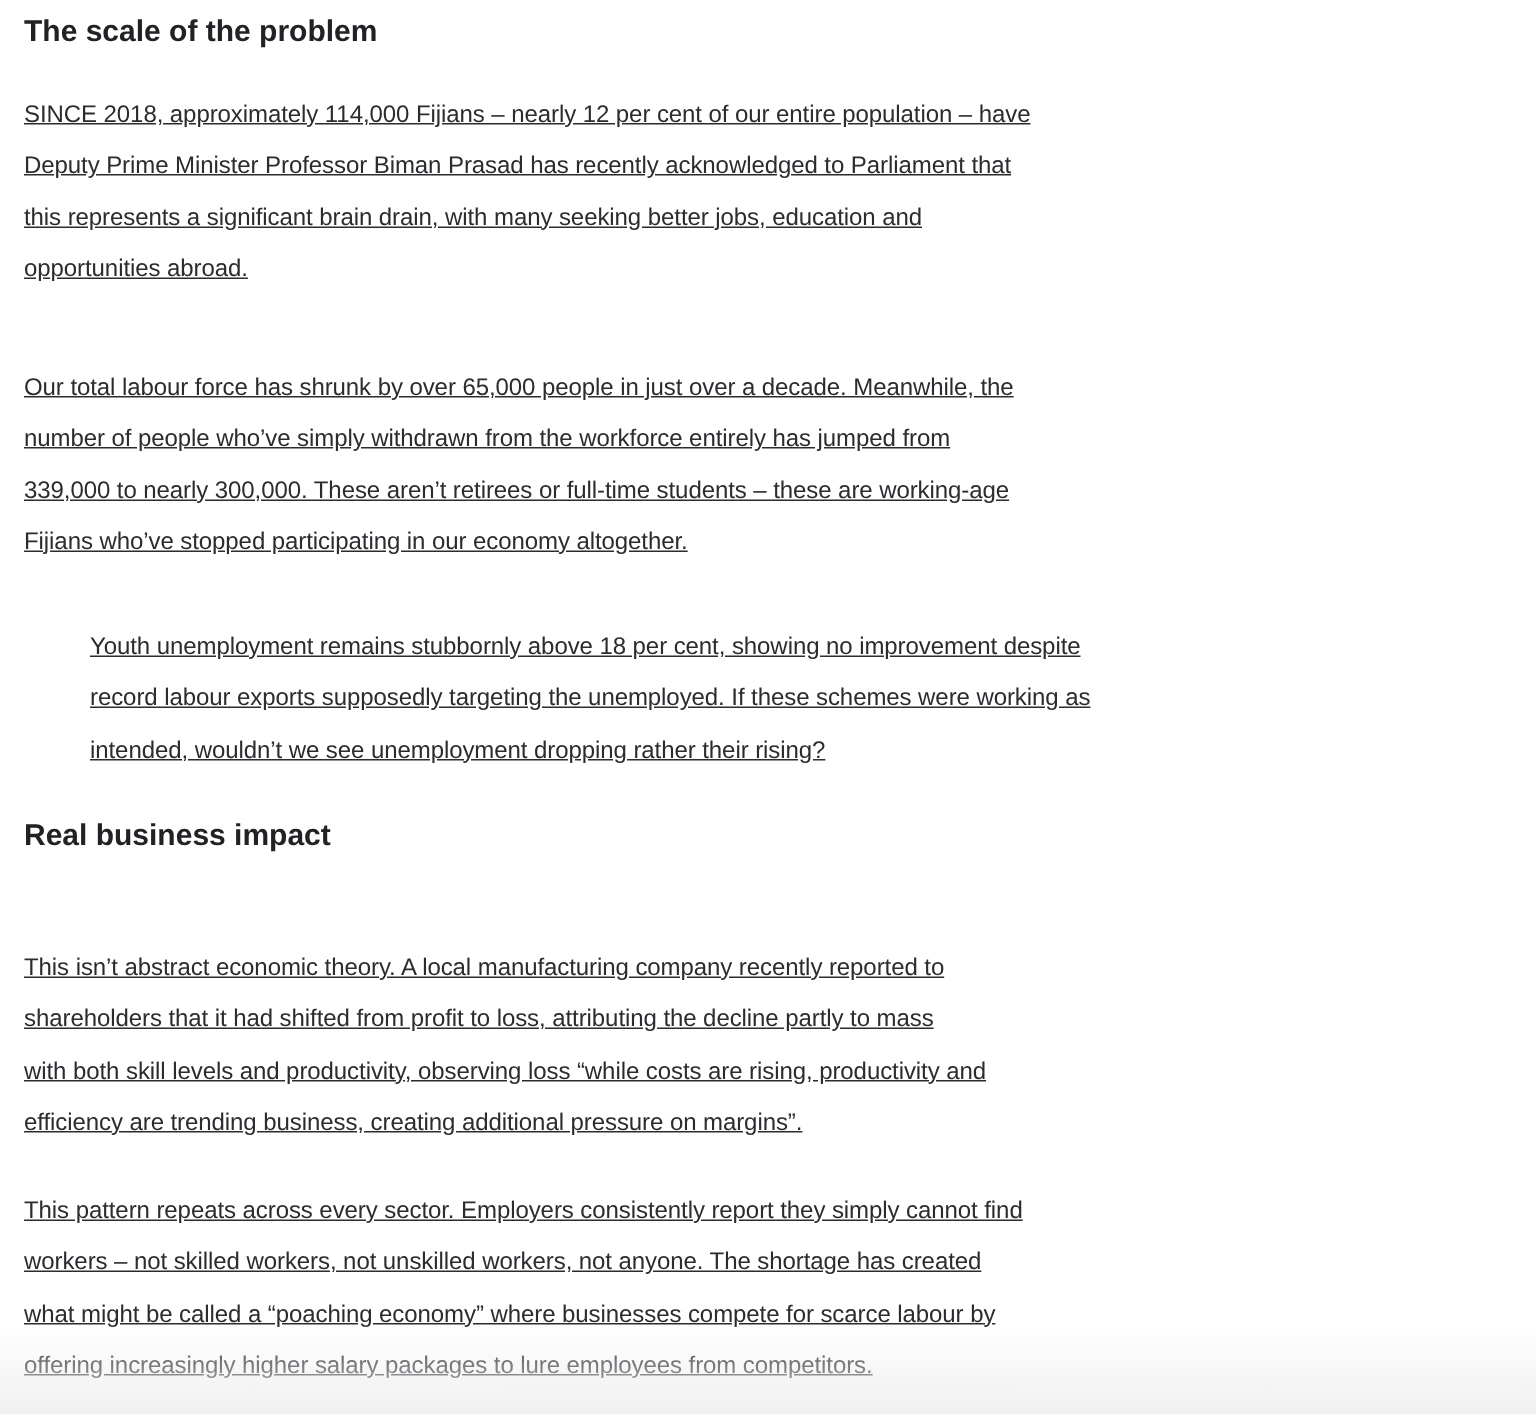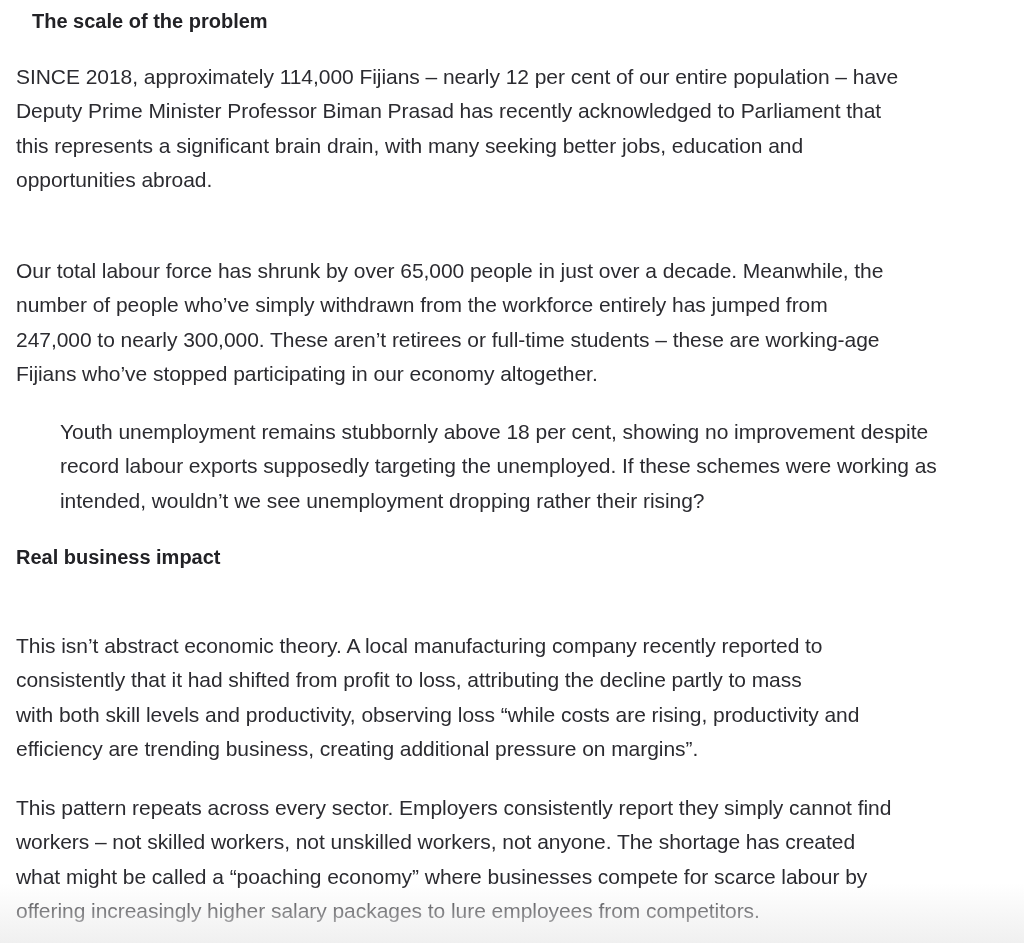--- a/index.html
+++ b/index.html
@@ -8,26 +8,27 @@
     background: #ffffff;
     font-family: "Liberation Sans", sans-serif;
     color: #2b2b30;
   }
   .article { padding: 0 16px; }
   h2 {
     font-size: 20px; font-weight: bold; margin: 0; color: #222226;
     line-height: 28px;
   }
   p {
-    font-size: 21px; line-height: 34.3px; margin: 0;
+    font-size: 16px; line-height: 34.3px; margin: 0;
     letter-spacing: -0.05px;
+    text-decoration: underline;
   }
-  #h1 { position: absolute; top: 7px; left: 16px; margin-left: 16px; }
+  #h1 { position: absolute; top: 7px; left: 16px; }
   #p1 { position: absolute; top: 60px; left: 16px; width: 1000px; }
-  #p2 { position: absolute; top: 254px; left: 16px; width: 1000px; }
+  #p2 { position: absolute; top: 242px; left: 16px; width: 1000px; }
   #p3 { position: absolute; top: 415px; left: 16px; width: 1000px; margin-left: 44px; }
   #h2 { position: absolute; top: 543px; left: 16px; }
   #p4 { position: absolute; top: 597px; left: 16px; width: 1000px; margin-top: 32px; }
   #p5 { position: absolute; top: 791px; left: 16px; width: 1000px; }
   .line { display: block; white-space: nowrap; }
   .fade {
     position: absolute; left: 0; right: 0; bottom: 0; height: 60px;
     background: linear-gradient(to bottom, rgba(255,255,255,0), rgba(238,238,238,0.9));
     pointer-events: none;
   }
@@ -41,35 +42,35 @@
   <p id="p1">
     <span class="line">SINCE 2018, approximately 114,000 Fijians – nearly 12 per cent of our entire population – have</span>
     <span class="line">Deputy Prime Minister Professor Biman Prasad has recently acknowledged to Parliament that</span>
     <span class="line">this represents a significant brain drain, with many seeking better jobs, education and</span>
     <span class="line">opportunities abroad.</span>
   </p>
 
   <p id="p2">
     <span class="line">Our total labour force has shrunk by over 65,000 people in just over a decade. Meanwhile, the</span>
     <span class="line">number of people who’ve simply withdrawn from the workforce entirely has jumped from</span>
-    <span class="line">247,000 to nearly 300,000. These aren’t retirees or full-time students – these are working-age</span>
+    <span class="line">339,000 to nearly 300,000. These aren’t retirees or full-time students – these are working-age</span>
     <span class="line">Fijians who’ve stopped participating in our economy altogether.</span>
   </p>
 
   <p id="p3">
     <span class="line">Youth unemployment remains stubbornly above 18 per cent, showing no improvement despite</span>
     <span class="line">record labour exports supposedly targeting the unemployed. If these schemes were working as</span>
     <span class="line">intended, wouldn’t we see unemployment dropping rather their rising?</span>
   </p>
 
   <h2 id="h2">Real business impact</h2>
 
   <p id="p4">
     <span class="line">This isn’t abstract economic theory. A local manufacturing company recently reported to</span>
-    <span class="line">consistently that it had shifted from profit to loss, attributing the decline partly to mass</span>
+    <span class="line">shareholders that it had shifted from profit to loss, attributing the decline partly to mass</span>
     <span class="line">with both skill levels and productivity, observing loss “while costs are rising, productivity and</span>
     <span class="line">efficiency are trending business, creating additional pressure on margins”.</span>
   </p>
 
   <p id="p5">
     <span class="line">This pattern repeats across every sector. Employers consistently report they simply cannot find</span>
     <span class="line">workers – not skilled workers, not unskilled workers, not anyone. The shortage has created</span>
     <span class="line">what might be called a “poaching economy” where businesses compete for scarce labour by</span>
     <span class="line">offering increasingly higher salary packages to lure employees from competitors.</span>
   </p>

